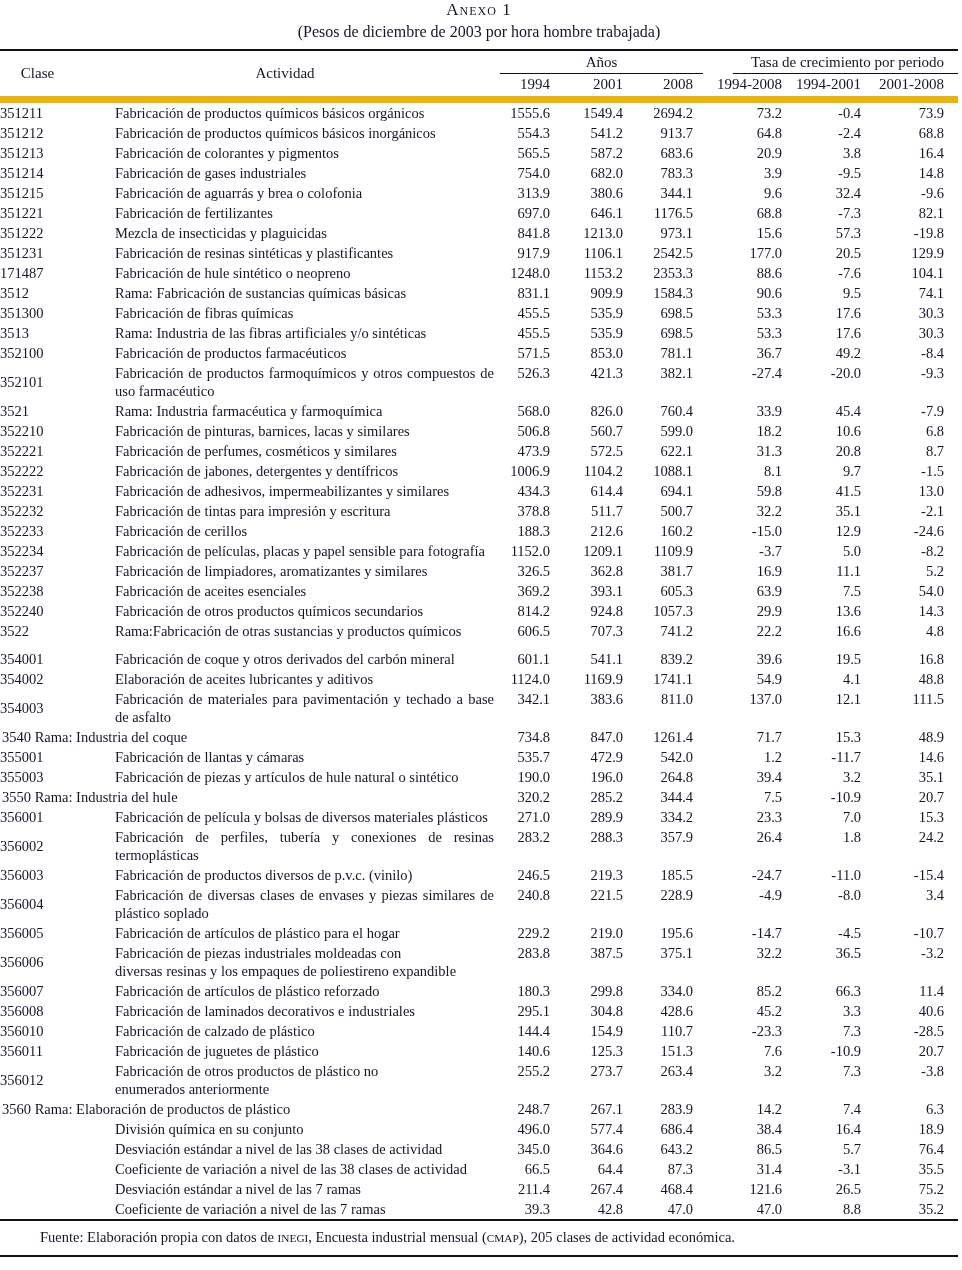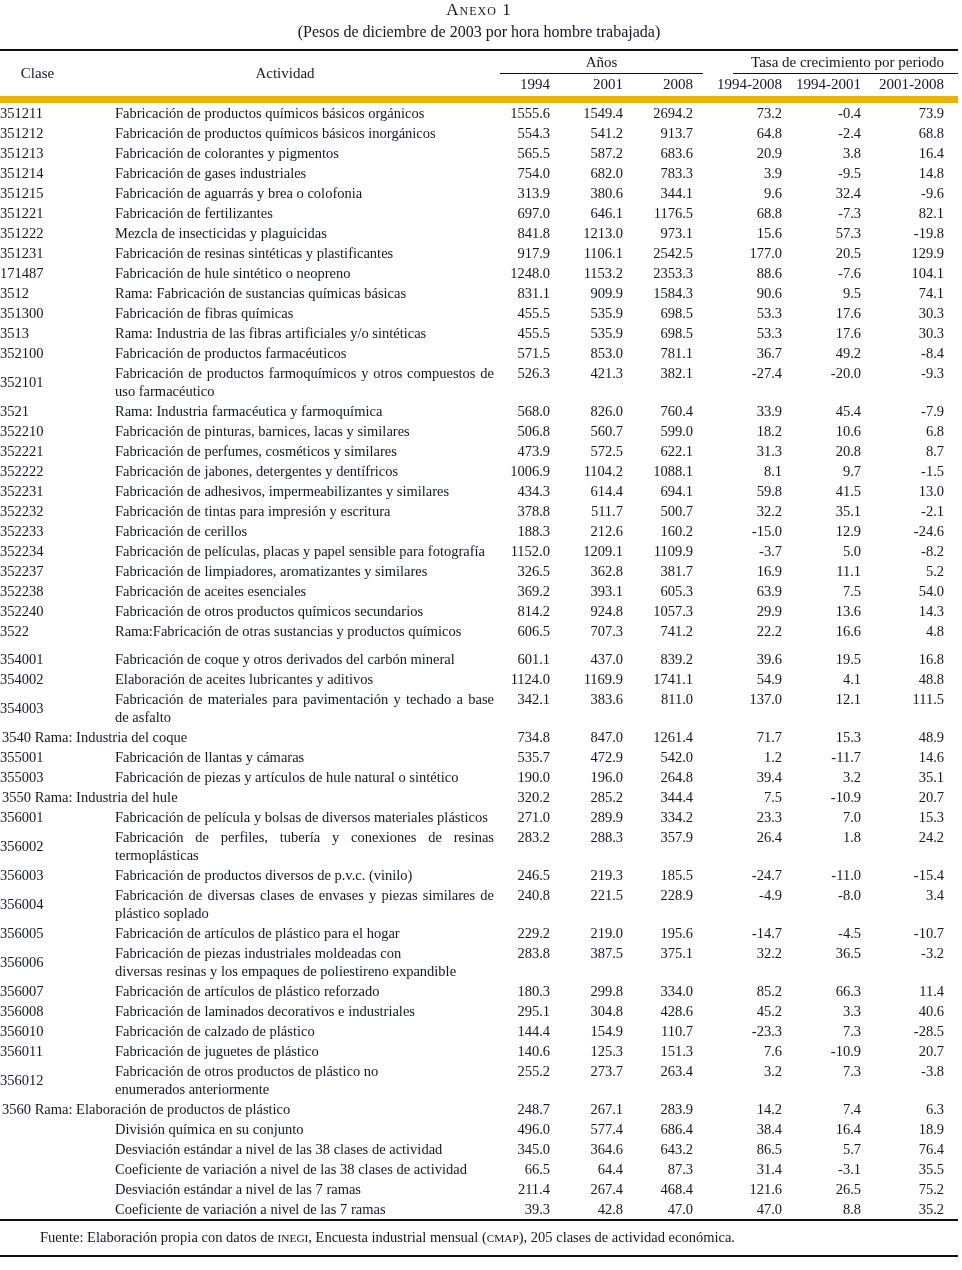--- a/index.html
+++ b/index.html
@@ -353,21 +353,21 @@
           <td class="num">707.3</td>
           <td class="num">741.2</td>
           <td class="num">22.2</td>
           <td class="num">16.6</td>
           <td class="num last">4.8</td>
         </tr>
         <tr class="gap">
           <td class="clase">354001</td>
           <td class="act">Fabricación de coque y otros derivados del carbón mineral</td>
           <td class="num">601.1</td>
-          <td class="num">437.0</td>
+          <td class="num">541.1</td>
           <td class="num">839.2</td>
           <td class="num">39.6</td>
           <td class="num">19.5</td>
           <td class="num last">16.8</td>
         </tr>
         <tr>
           <td class="clase">354002</td>
           <td class="act">Elaboración de aceites lubricantes y aditivos</td>
           <td class="num">1124.0</td>
           <td class="num">1169.9</td>

